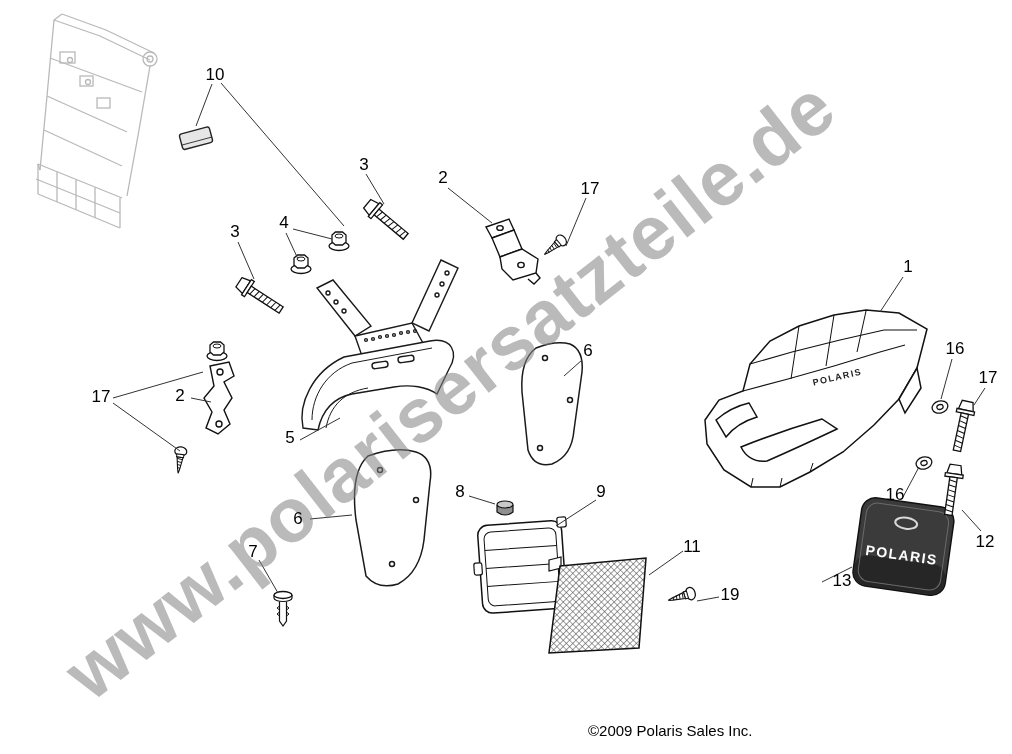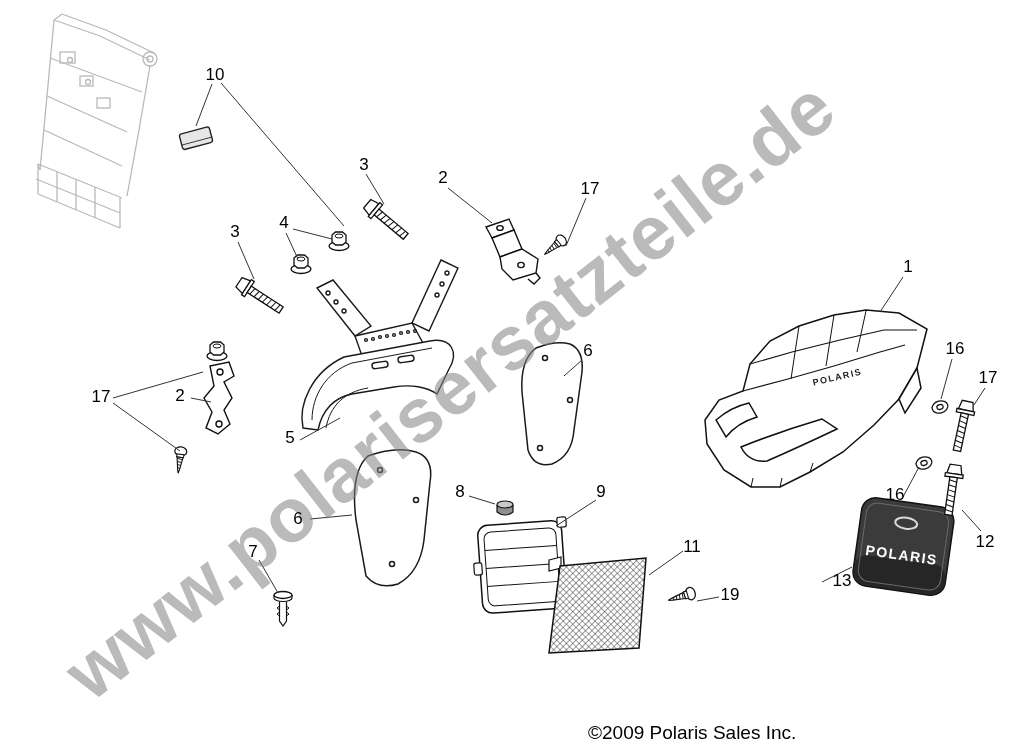--- a/index.html
+++ b/index.html
@@ -15,21 +15,21 @@
   }
   #watermark{
     position:absolute;left:48px;top:648px;
     transform-origin:0 0;transform:rotate(-38deg);
     font-size:76px;font-weight:bold;letter-spacing:1px;
     color:rgba(130,130,130,0.55);white-space:nowrap;
     pointer-events:none;z-index:5;
   }
   #copyright{
     position:absolute;left:588px;top:722px;
-    font-size:19px;color:#000;z-index:6;
+    font-size:15px;color:#000;z-index:6;
   }
   .callout{z-index:7;text-align:right;}
 </style>
 </head>
 <body>
 
 <div id="stage">
 
   <svg id="art" width="1012" height="754" viewBox="0 0 1012 754">
     <defs>

